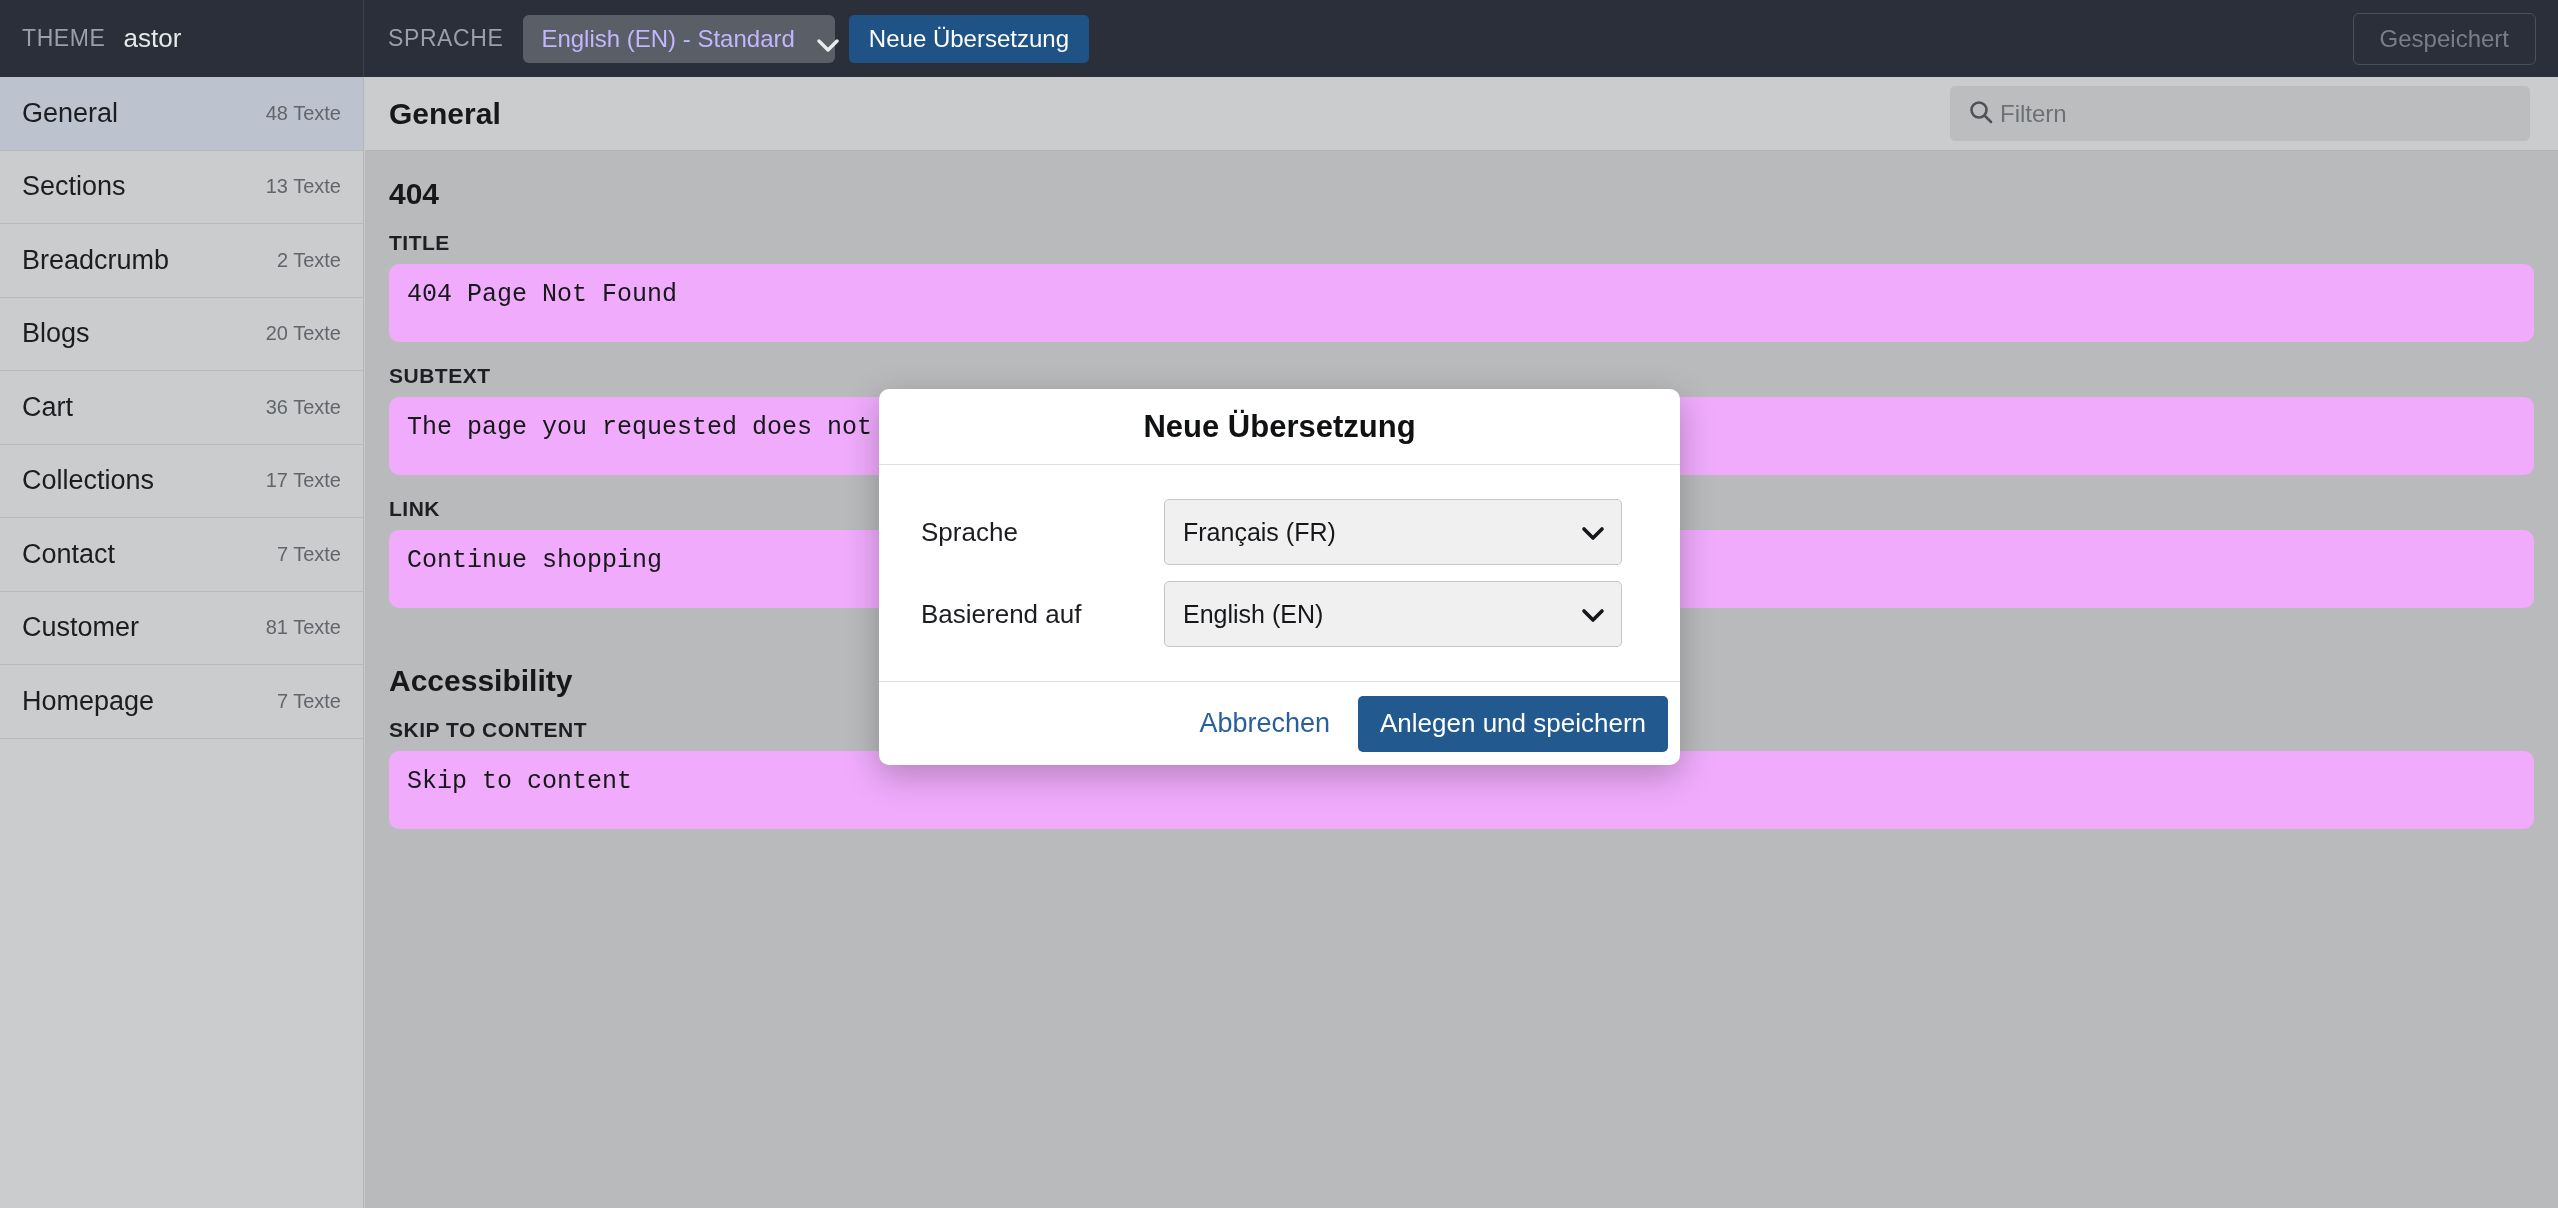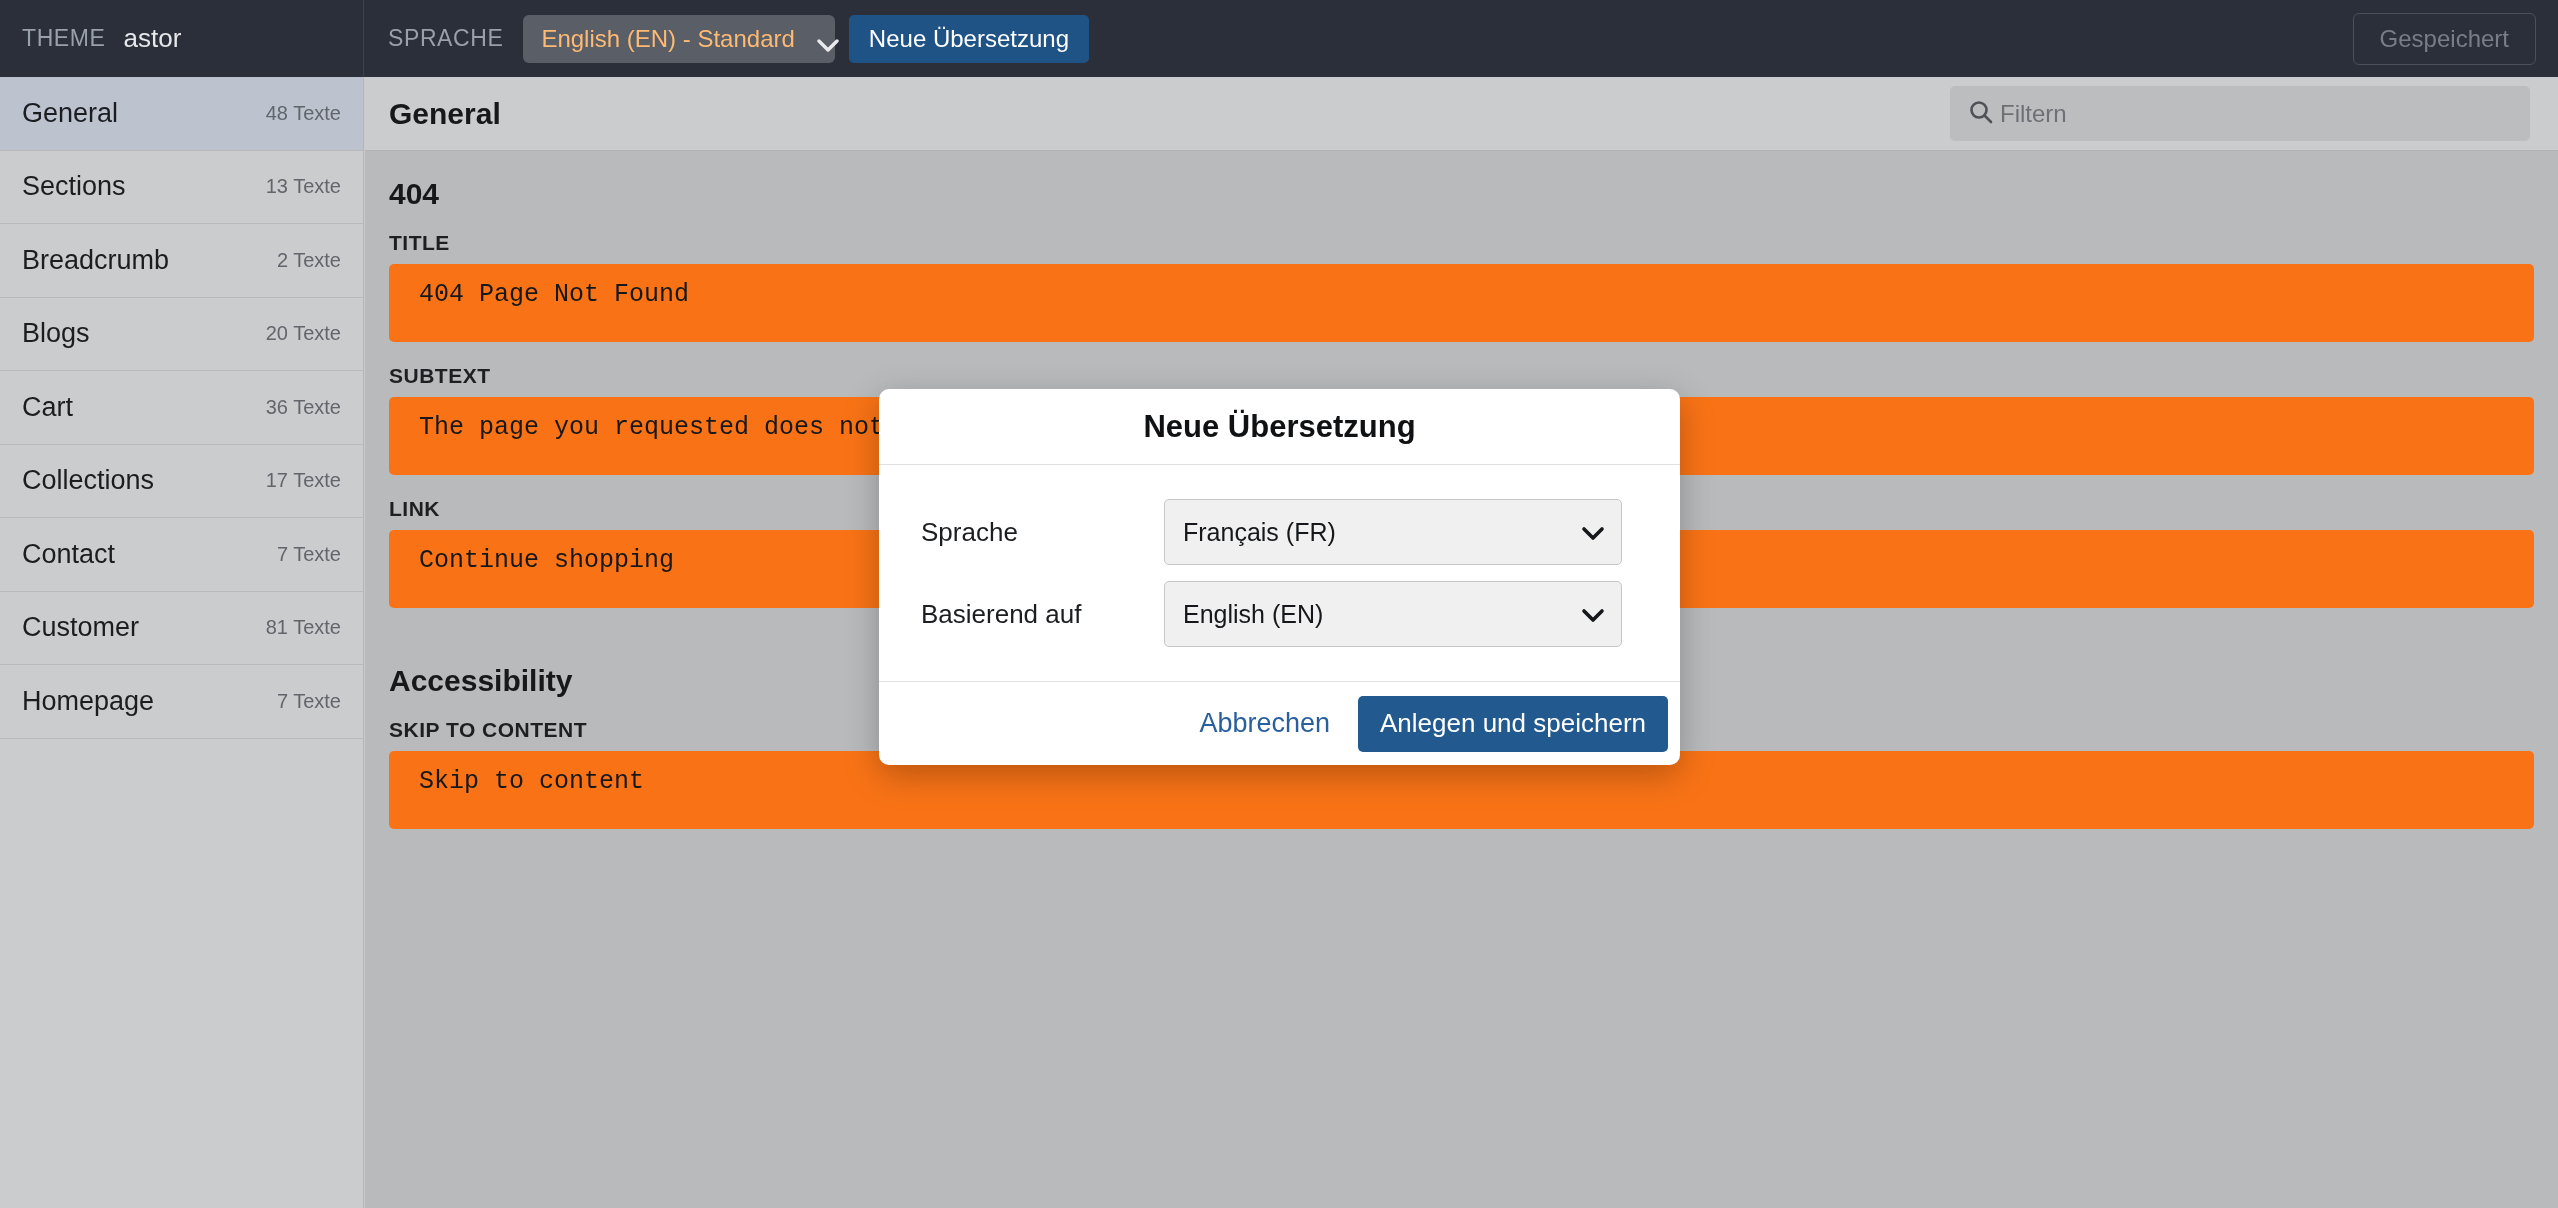--- a/index.html
+++ b/index.html
@@ -34,21 +34,21 @@
     flex: 1; height: 77px;
     display: flex; align-items: center;
     padding-left: 24px; padding-right: 22px;
   }
   .sprache-label {
     color: #9aa0ab; font-size: 23px; letter-spacing: .6px;
     margin-right: 20px;
   }
   .lang-select {
     background: #5a5e66; border: none; border-radius: 6px;
-    color: #fdba74; font-size: 24px;
+    color: #c4b5fd; font-size: 24px;
     height: 48px; padding: 0 18px;
     display: flex; align-items: center; gap: 22px;
     cursor: pointer;
     font-family: "Liberation Sans", sans-serif;
   }
   .chev {
     width: 0; height: 0; position: relative; display: inline-block;
   }
   .chev svg { display: block; }
 
@@ -122,23 +122,23 @@
     font-size: 30px; font-weight: bold; color: #17181a;
     margin-bottom: 20px;
   }
   .section-title.spaced { margin-top: 56px; }
   .field { margin-bottom: 22px; }
   .field-label {
     font-size: 21px; font-weight: bold; color: #1d1f22;
     letter-spacing: .5px; margin-bottom: 9px;
   }
   .field-box {
-    background: #f97316; border-radius: 5px;
+    background: #f0abfc; border-radius: 10px;
     min-height: 78px; width: 2145px;
-    padding: 16px 30px;
+    padding: 16px 18px;
   }
   .field-value {
     font-family: "Liberation Mono", monospace;
     font-size: 25px; color: #16181a; white-space: pre;
   }
 
   
   .modal {
     position: absolute;
     left: 879px; top: 389px;

